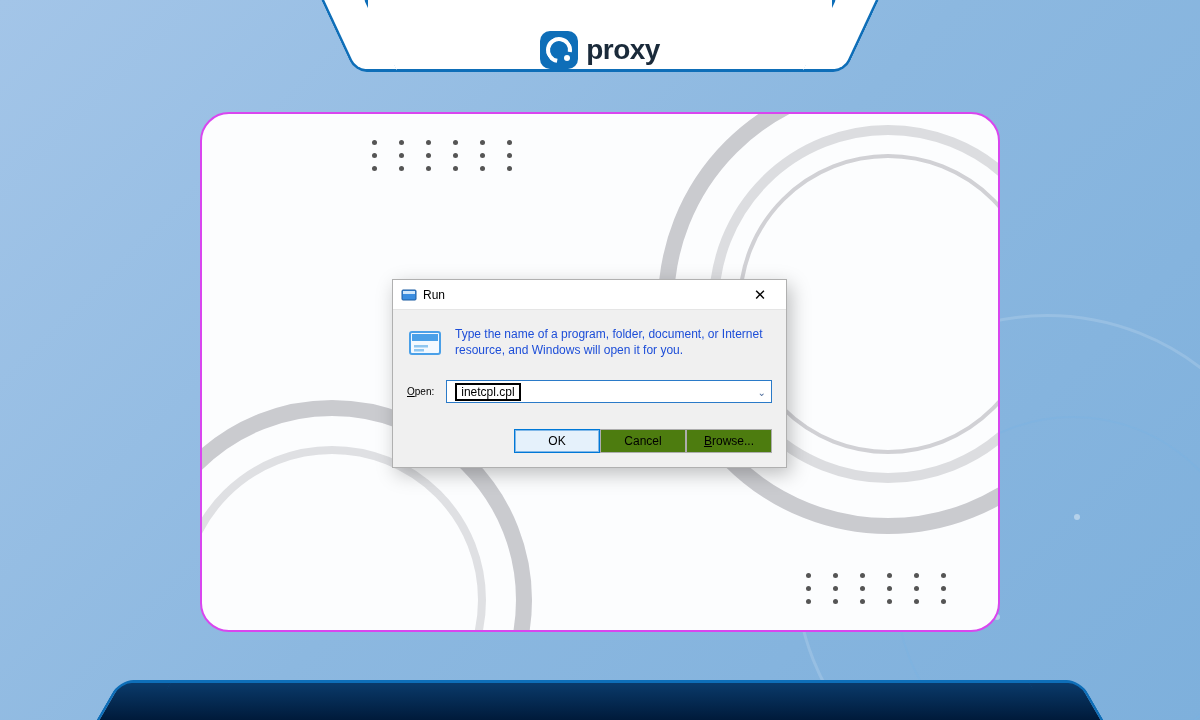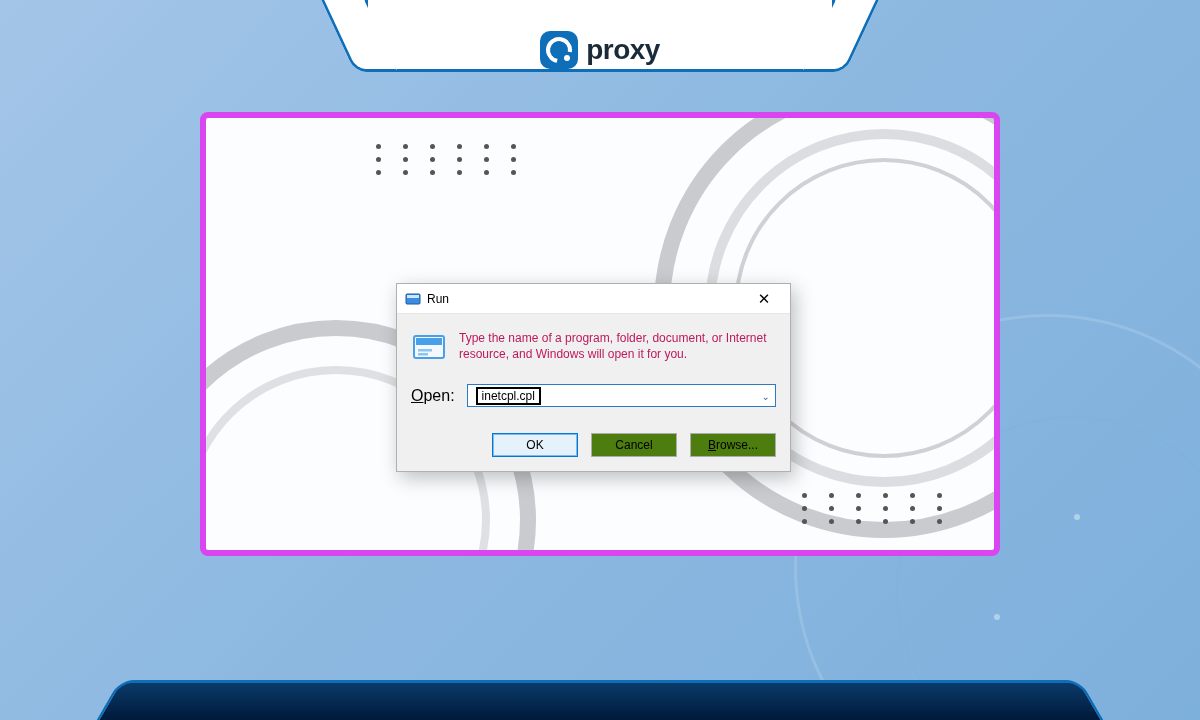--- a/index.html
+++ b/index.html
@@ -156,24 +156,24 @@
     border-radius: 0 14px 0 0;
   }
 
   
   .card {
     position: absolute;
     top: 112px;
     left: 50%;
     transform: translateX(-50%);
     width: 800px;
-    height: 444px;
+    height: 520px;
     background: #fcfdfe;
-    border: 6px solid #d946ef;
-    border-radius: 8px;
+    border: 2px solid #d946ef;
+    border-radius: 29px;
     overflow: hidden;
     z-index: 4;
   }
   .card-bg-circle {
     position: absolute;
     border-radius: 50%;
   }
   .c1 {
     width: 460px; height: 460px;
     right: -120px; top: -40px;
@@ -260,29 +260,29 @@
     margin-bottom: 18px;
   }
   .run-big-icon {
     width: 36px; height: 36px;
     flex-shrink: 0;
     display:flex;align-items:center;justify-content:center;
   }
   .desc-text {
     font-size: 12px;
     line-height: 1.35;
-    color: #be185d;
+    color: #1d4ed8;
   }
   .open-row {
     display: flex;
     align-items: center;
     gap: 12px;
     margin-bottom: 22px;
   }
-  .open-label { font-size: 16px; }
+  .open-label { font-size: 10px; }
   .open-label .ul { text-decoration: underline; }
   .combo {
     flex: 1;
     height: 23px;
     border: 1px solid #2a7ac8;
     background: #fff;
     display: flex;
     align-items: center;
     padding: 0 18px 0 8px;
     position: relative;
@@ -299,21 +299,21 @@
     position: absolute;
     right: 5px; top: 50%;
     transform: translateY(-50%);
     font-size: 10px;
     color: #4a6a9a;
     pointer-events: none;
   }
   .button-row {
     display: flex;
     justify-content: flex-end;
-    gap: 13px;
+    gap: 0;
     margin-top: 26px;
   }
   .btn {
     width: 86px;
     height: 24px;
     background: #4d7c0f;
     border: 1px solid #adadad;
     font-size: 12px;
     font-family: inherit;
     cursor: pointer;

